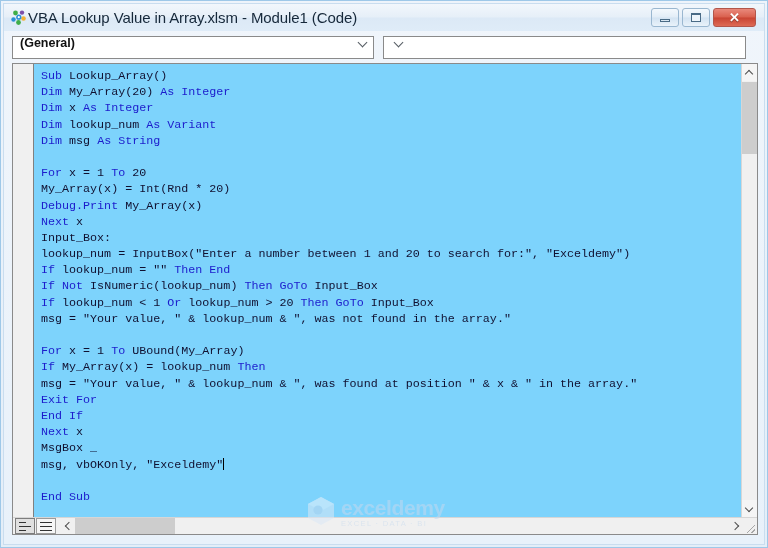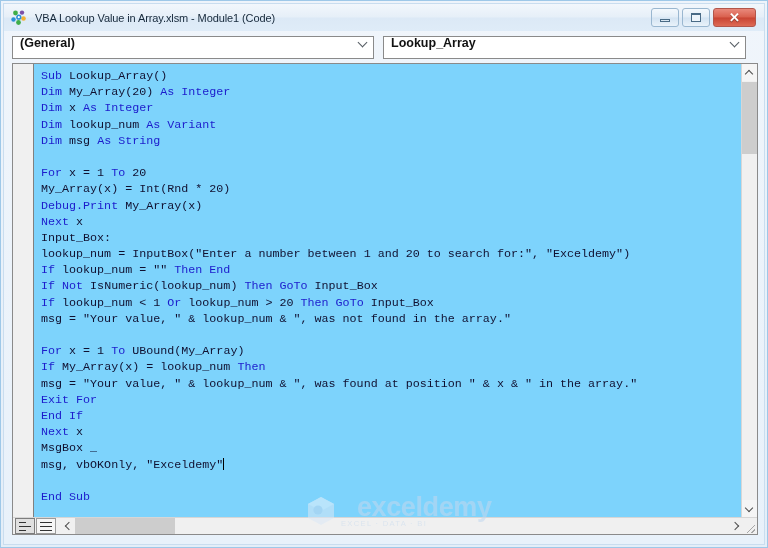--- a/index.html
+++ b/index.html
@@ -45,22 +45,21 @@
     align-items: center;
   }
   #app-icon {
     width: 18px; height: 18px;
     margin-left: 6px;
     position: relative;
     flex: 0 0 auto;
   }
   #app-icon svg { display: block; }
   #title-text {
-    margin-left: 7px;
-    font-size: 11px;
+    font-size: 15px;
     color: #16283a;
     white-space: nowrap;
     letter-spacing: -0.1px;
   }
   #window-controls {
     margin-left: auto;
     display: flex;
     align-items: center;
     gap: 3px;
     margin-right: 8px;
@@ -382,26 +381,25 @@
     width: 170px;
     height: 36px;
     display: flex;
     align-items: center;
     pointer-events: none;
     opacity: 0.55;
   }
   #wm-logo { flex: 0 0 auto; margin-right: 5px; }
   #wm-textblock { display: flex; flex-direction: column; }
   #wm-name {
-    font-size: 27px;
+    font-size: 21px;
     color: #c2d8ef;
     font-weight: bold;
     letter-spacing: -0.4px;
     line-height: 21px;
-    margin-left: 16px;
   }
   #wm-tag {
     font-size: 7.6px;
     color: #c9dbee;
     letter-spacing: 1.3px;
     line-height: 10px;
     margin-top: 1px;
   }
 </style>
 </head>
@@ -437,21 +435,20 @@
   </div>
 
   <div id="combo-row">
     <div class="combo" id="combo-general">
       <span class="combo-label">(General)</span>
       <span class="combo-arrow">
           <span class="chev"></span>
         </span>
     </div>
     <div class="combo" id="combo-proc">
-      <span class="combo-label">Lookup_Array</span>
       <span class="combo-arrow">
           <span class="chev"></span>
         </span>
     </div>
   </div>
 
   <div id="code-pane">
     <div id="code-surface">
       <div id="margin-indicator"></div>
       <div id="code-text"><div class="code-line"><span class="kw">Sub </span><span>Lookup_Array()</span></div><div class="code-line"><span class="kw">Dim </span><span>My_Array(20) </span><span class="kw">As Integer</span></div><div class="code-line"><span class="kw">Dim </span><span>x </span><span class="kw">As Integer</span></div><div class="code-line"><span class="kw">Dim </span><span>lookup_num </span><span class="kw">As Variant</span></div><div class="code-line"><span class="kw">Dim </span><span>msg </span><span class="kw">As String</span></div><div class="code-line">&nbsp;</div><div class="code-line"><span class="kw">For </span><span>x = 1 </span><span class="kw">To </span><span>20</span></div><div class="code-line"><span>My_Array(x) = Int(Rnd * 20)</span></div><div class="code-line"><span class="kw">Debug.Print </span><span>My_Array(x)</span></div><div class="code-line"><span class="kw">Next </span><span>x</span></div><div class="code-line"><span>Input_Box:</span></div><div class="code-line"><span>lookup_num = InputBox("Enter a number between 1 and 20 to search for:", "Exceldemy")</span></div><div class="code-line"><span class="kw">If </span><span>lookup_num = "" </span><span class="kw">Then End</span></div><div class="code-line"><span class="kw">If Not </span><span>IsNumeric(lookup_num) </span><span class="kw">Then GoTo </span><span>Input_Box</span></div><div class="code-line"><span class="kw">If </span><span>lookup_num &lt; 1 </span><span class="kw">Or </span><span>lookup_num &gt; 20 </span><span class="kw">Then GoTo </span><span>Input_Box</span></div><div class="code-line"><span>msg = "Your value, " &amp; lookup_num &amp; ", was not found in the array."</span></div><div class="code-line">&nbsp;</div><div class="code-line"><span class="kw">For </span><span>x = 1 </span><span class="kw">To </span><span>UBound(My_Array)</span></div><div class="code-line"><span class="kw">If </span><span>My_Array(x) = lookup_num </span><span class="kw">Then</span></div><div class="code-line"><span>msg = "Your value, " &amp; lookup_num &amp; ", was found at position " &amp; x &amp; " in the array."</span></div><div class="code-line"><span class="kw">Exit For</span></div><div class="code-line"><span class="kw">End If</span></div><div class="code-line"><span class="kw">Next </span><span>x</span></div><div class="code-line"><span>MsgBox _</span></div><div class="code-line"><span>msg, vbOKOnly, "Exceldemy"</span><span class="cursor"></span></div><div class="code-line">&nbsp;</div><div class="code-line"><span class="kw">End Sub</span></div></div>

